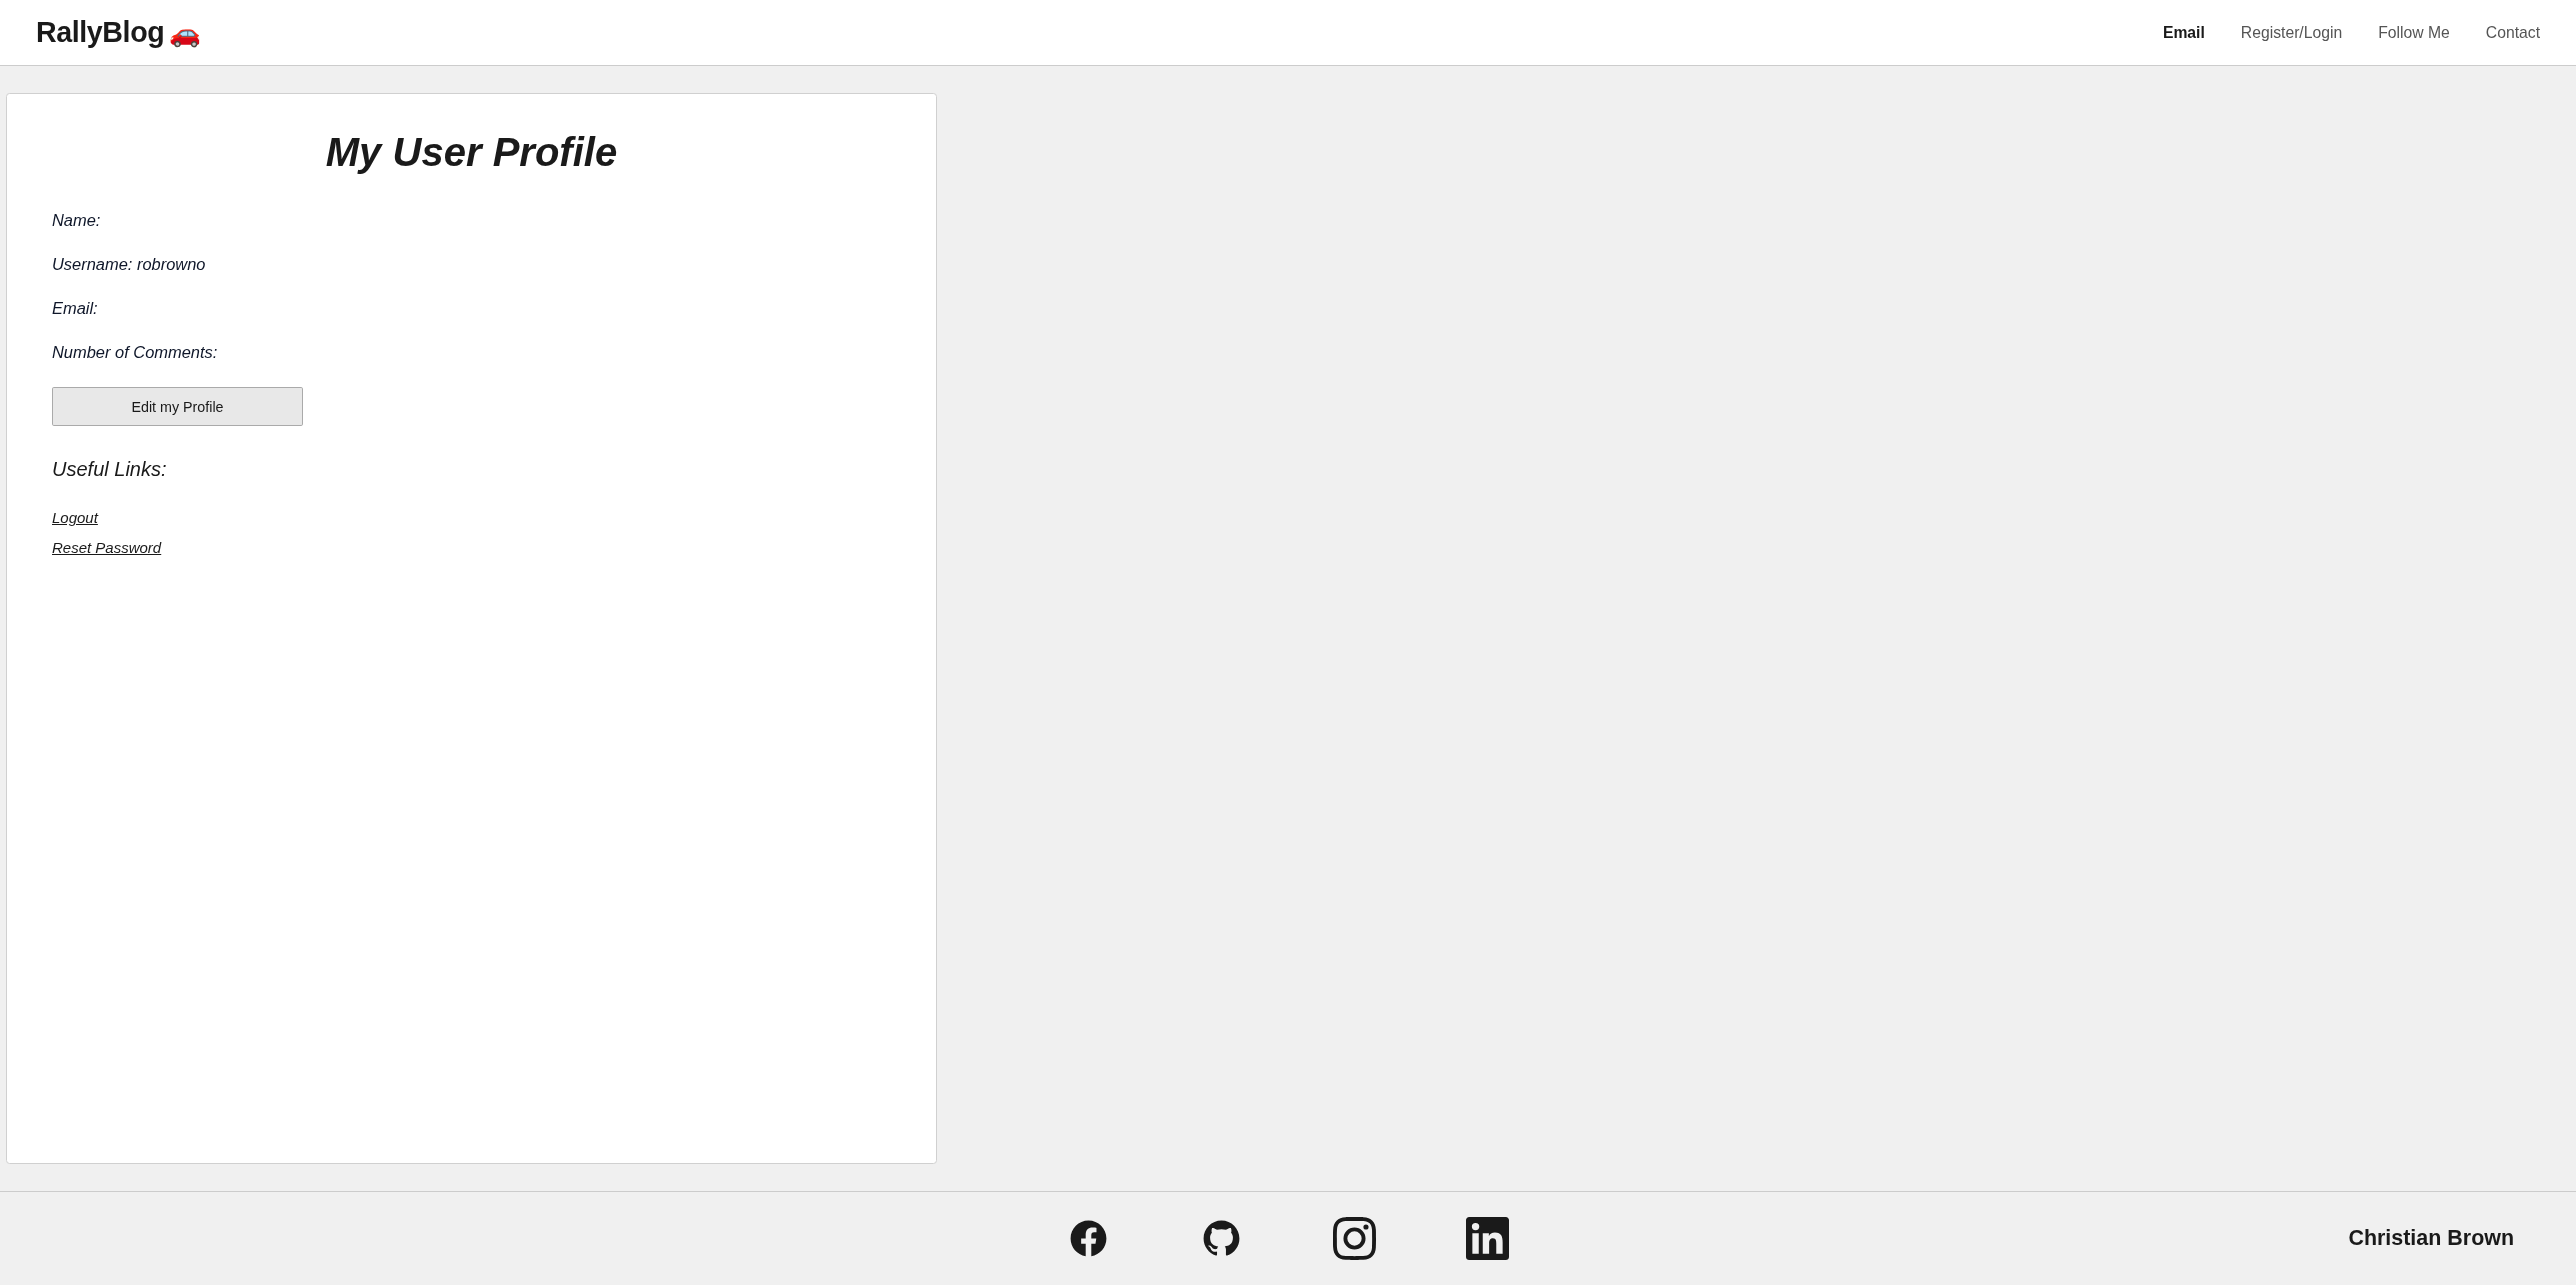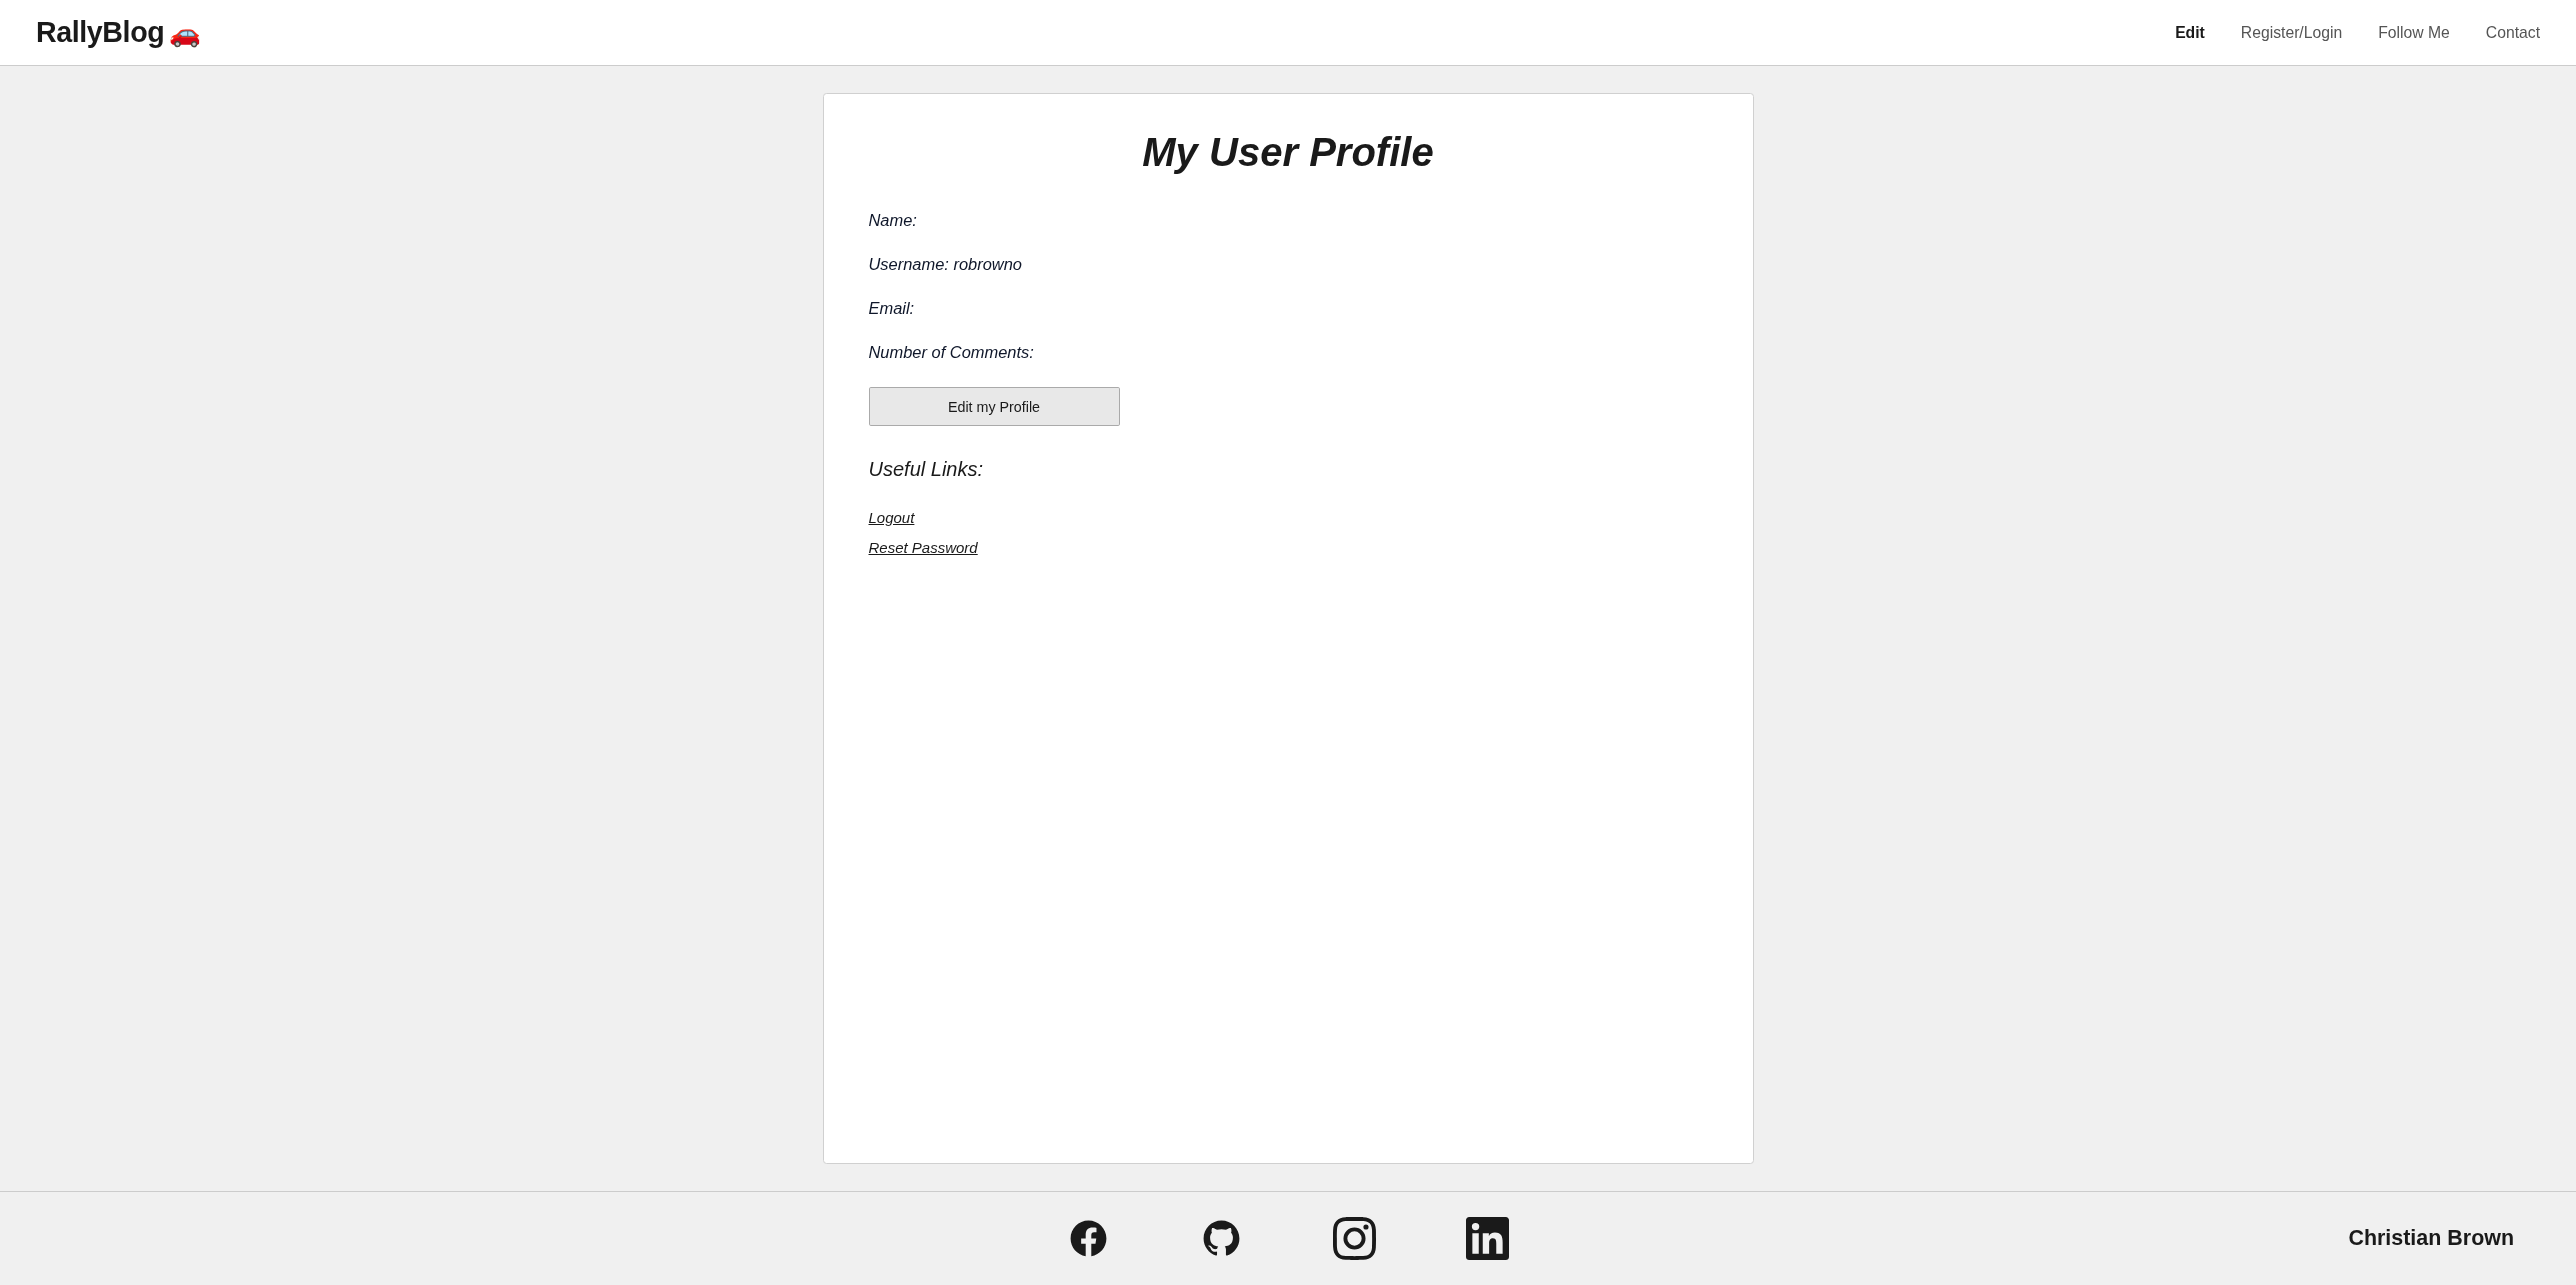--- a/index.html
+++ b/index.html
@@ -55,22 +55,22 @@
 
     nav a.active {
       color: #1a1a1a;
       font-weight: 700;
     }
 
     
     main {
       flex: 1;
       display: flex;
-      justify-content: center;
-      padding: 27px 18px;
+      justify-content: flex-start;
+      padding: 27px 6px;
     }
 
     .profile-card {
       background-color: #ffffff;
       border: 0.9px solid #d0d0d0;
       border-radius: 3.6px;
       width: 100%;
       max-width: 931px;
       padding: 36px 45px 45px 45px;
     }
@@ -163,21 +163,21 @@
   </style>
 </head>
 <body>
 
 <header>
   <div class="logo">
     <span>RallyBlog</span>
     <span class="logo-car">🚗</span>
   </div>
   <nav>
-    <a href="#" class="active">Edit</a>
+    <a href="#" class="active">Email</a>
     <a href="#">Register/Login</a>
     <a href="#">Follow Me</a>
     <a href="#">Contact</a>
   </nav>
 </header>
 
 <main>
   <div class="profile-card">
     <h1 class="profile-title">My User Profile</h1>
 

